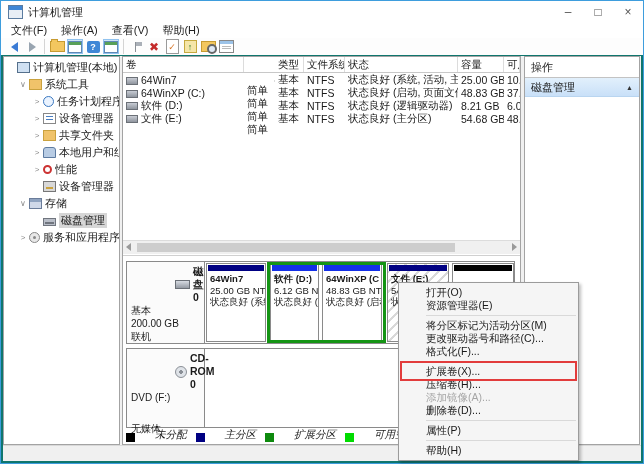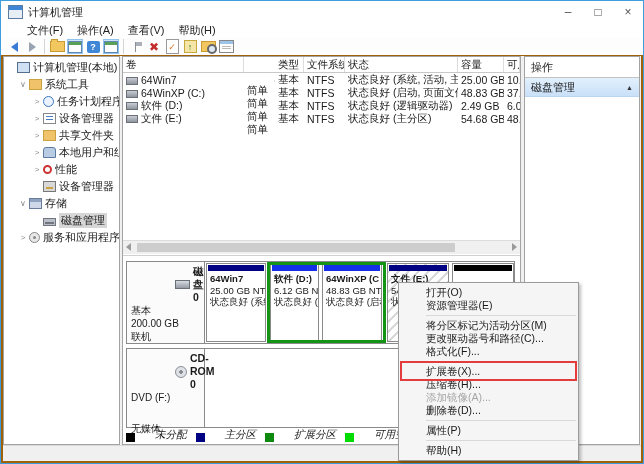--- a/index.html
+++ b/index.html
@@ -1,29 +1,29 @@
 <!DOCTYPE html>
 <html><head>
 <meta charset="utf-8">
 <style>
   html,body{margin:0;padding:0;width:644px;height:464px;overflow:hidden;
     font-family:"Liberation Sans","DejaVu Sans",sans-serif;font-size:11px;color:#1a1a1a;
     -webkit-font-smoothing:antialiased;}
-  .window{position:absolute;inset:0;background:#a16207;border:1px solid #3e9ddd;box-sizing:border-box;}
+  .window{position:absolute;inset:0;background:#0f766e;border:1px solid #3e9ddd;box-sizing:border-box;}
 
   
   .titlebar{position:absolute;top:0;left:0;right:0;height:22px;display:flex;align-items:center;background:#fff;}
   .app-icon{width:13px;height:12px;margin:0 5px 0 7px;border:1px solid #5b7ca0;background:#e8eef5;position:relative;flex:none;}
   .app-icon::before{content:"";position:absolute;left:0;right:0;top:0;height:4px;background:#3f87d6;}
   .title-text{font-size:11px;color:#222;}
   .win-controls{margin-left:auto;display:flex;height:22px;}
   .win-btn{width:30px;height:22px;display:flex;align-items:center;justify-content:center;font-size:12px;color:#555;}
 
   
-  .menubar{position:absolute;top:22px;left:0;right:0;height:15px;display:flex;align-items:center;padding-left:19px;background:#fff;}
+  .menubar{position:absolute;top:22px;left:0;right:0;height:15px;display:flex;align-items:center;padding-left:3px;background:#fff;}
   .menu-item{padding:0 7px;font-size:11px;color:#222;}
 
   
   .toolbar{position:absolute;top:37px;left:0;right:0;height:17px;display:flex;align-items:center;padding-left:4px;background:#fdfdfd;}
   .tsep{width:1px;height:15px;background:#d4d4d4;margin:0 3px;flex:none;}
   .ti{width:16px;height:15px;margin:0 1px;position:relative;flex:none;display:flex;align-items:center;justify-content:center;box-sizing:border-box;}
   .tb-active{background:#cfe4f7;border:1px solid #91c3ef;}
   .arrow-l{width:0;height:0;border:5px solid transparent;border-right:7px solid #3a7bd5;border-left:none;}
   .arrow-r{width:0;height:0;border:5px solid transparent;border-left:7px solid #98a4b0;border-right:none;}
   .ifolder{width:13px;height:9px;background:#f3c75f;border:1px solid #c79b31;position:relative;}
@@ -290,21 +290,21 @@
           <span class="vc c4">状态良好 (启动, 页面文件, 故障转储, 逻辑驱动器)</span>
           <span class="vc c5">48.83 GB</span>
           <span class="vc c6">37.</span>
         </div>
         <div class="vrow">
           <span class="vc c0"><span class="vol-ico"></span><span>软件 (D:)</span></span>
           <span class="vc c1">简单</span>
           <span class="vc c2">基本</span>
           <span class="vc c3">NTFS</span>
           <span class="vc c4">状态良好 (逻辑驱动器)</span>
-          <span class="vc c5">2.49 GB</span>
+          <span class="vc c5">8.21 GB</span>
           <span class="vc c6">6.0</span>
         </div>
         <div class="vrow">
           <span class="vc c0"><span class="vol-ico"></span><span>文件 (E:)</span></span>
           <span class="vc c1">简单</span>
           <span class="vc c2">基本</span>
           <span class="vc c3">NTFS</span>
           <span class="vc c4">状态良好 (主分区)</span>
           <span class="vc c5">54.68 GB</span>
           <span class="vc c6">48.</span>

